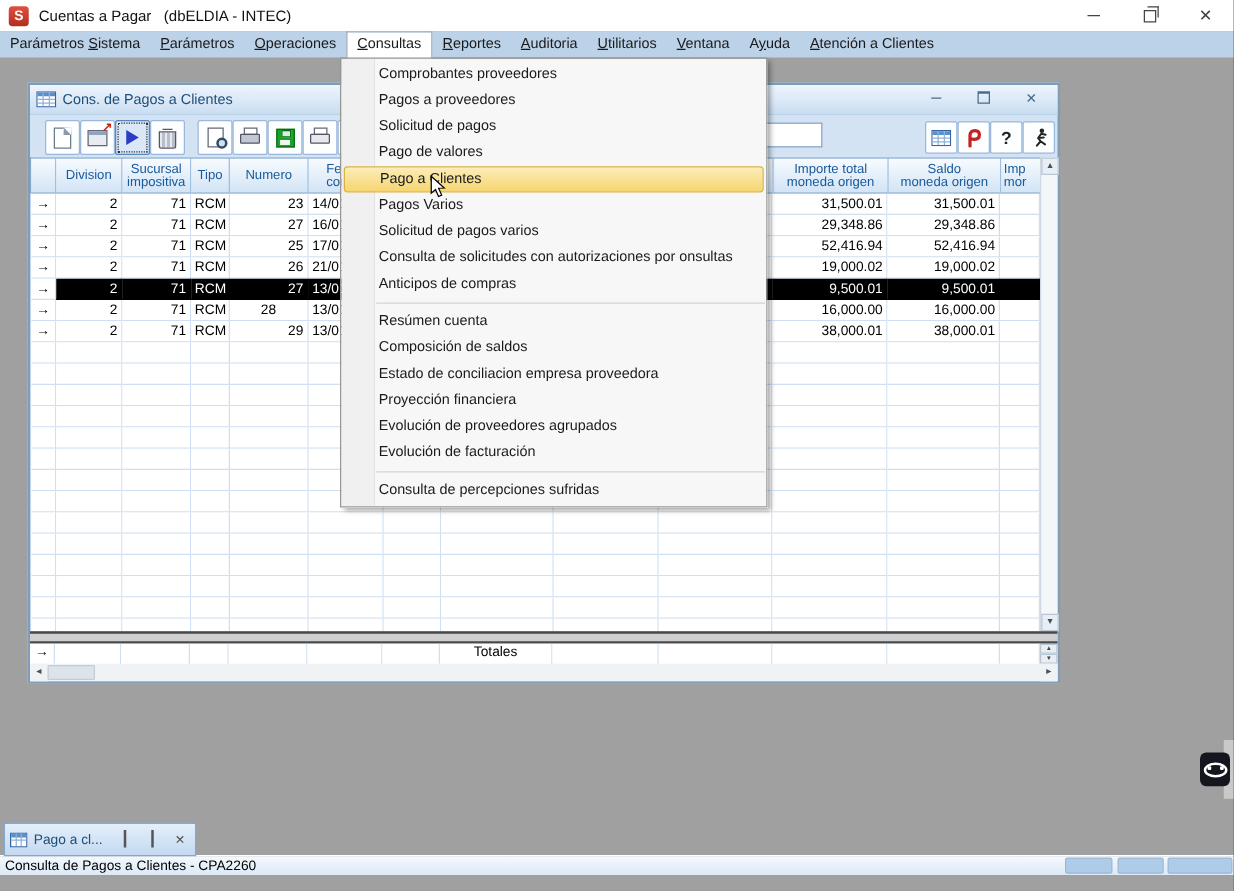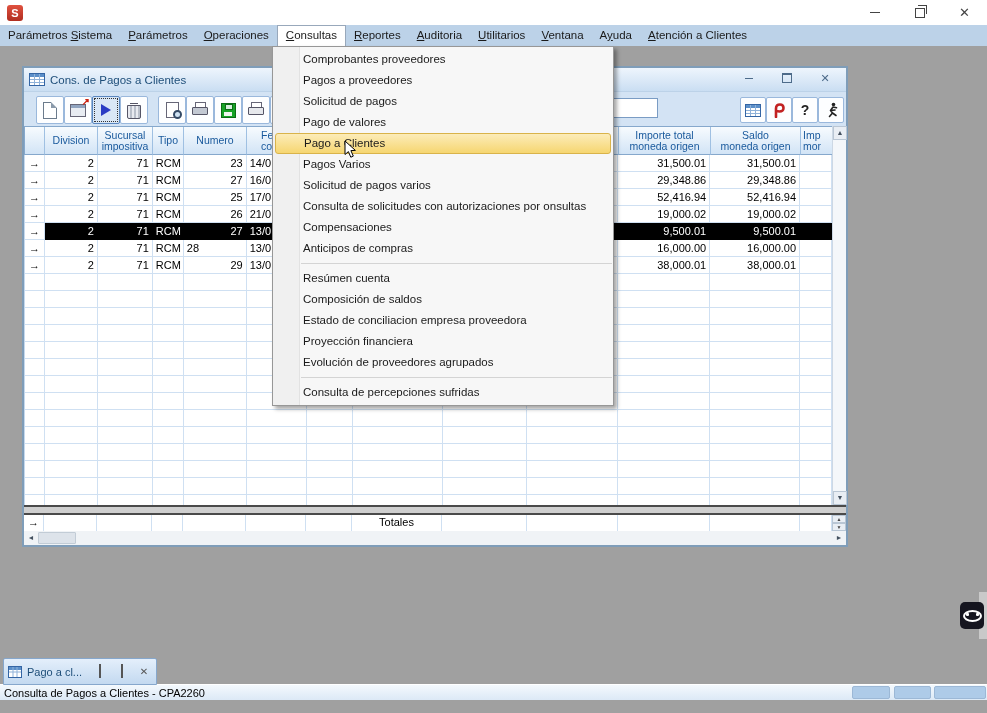--- a/index.html
+++ b/index.html
@@ -121,20 +121,21 @@
   .tv-oval{width:15px;height:8px;border:2px solid #fff;border-radius:50%;position:relative;}
   .tv-oval i{position:absolute;top:1.5px;width:3px;height:3px;background:#fff;border-radius:1px;}
 </style>
 </head>
 <body>
 
 <div class="stage">
 
   <div class="titlebar">
     <div class="app-icon">S</div>
+    <div class="app-title">Cuentas a Pagar   (dbELDIA - INTEC)</div>
     <div class="win-controls">
       <div class="wc">
           <span class="min"></span>
         </div>
       <div class="wc">
           <span class="restore"></span>
         </div>
       <div class="wc">
           <span class="close">✕</span>
         </div>
@@ -379,21 +380,21 @@
           <div class="cell inv" style="width: 91px; text-align: left;"></div>
           <div class="cell inv" style="width: 92px; text-align: right;">9,500.01</div>
           <div class="cell inv" style="width: 90px; text-align: right;">9,500.01</div>
           <div class="cell inv" style="width: 32px; text-align: left;"></div>
         </div>
         <div class="grow">
           <div class="cell arrow" style="width: 20px; text-align: center;">→</div>
           <div class="cell" style="width: 53px; text-align: right;">2</div>
           <div class="cell" style="width: 55px; text-align: right;">71</div>
           <div class="cell" style="width: 31px; text-align: left;">RCM</div>
-          <div class="cell" style="width: 63px; text-align: left;">28</div>
+          <div class="cell" style="width: 63px; text-align: center;">28</div>
           <div class="cell" style="width: 60px; text-align: left;">13/01</div>
           <div class="cell" style="width: 46px; text-align: left;"></div>
           <div class="cell" style="width: 90px; text-align: center;"></div>
           <div class="cell" style="width: 85px; text-align: left;"></div>
           <div class="cell" style="width: 91px; text-align: left;"></div>
           <div class="cell" style="width: 92px; text-align: right;">16,000.00</div>
           <div class="cell" style="width: 90px; text-align: right;">16,000.00</div>
           <div class="cell" style="width: 32px; text-align: left;"></div>
         </div>
         <div class="grow">
@@ -661,28 +662,28 @@
 
   <div class="menu" id="menu">
       <div class="mi">Comprobantes proveedores</div>
       <div class="mi">Pagos a proveedores</div>
       <div class="mi">Solicitud de pagos</div>
       <div class="mi">Pago de valores</div>
       <div class="mi highlight">Pago a Clientes</div>
       <div class="mi">Pagos Varios</div>
       <div class="mi">Solicitud de pagos varios</div>
       <div class="mi">Consulta de solicitudes con autorizaciones por onsultas</div>
-      <div class="mi">Compensaciones</div>
       <div class="mi">Anticipos de compras</div>
       <div class="msep"></div>
       <div class="mi">Resúmen cuenta</div>
       <div class="mi">Composición de saldos</div>
       <div class="mi">Estado de conciliacion empresa proveedora</div>
       <div class="mi">Proyección financiera</div>
       <div class="mi">Evolución de proveedores agrupados</div>
+      <div class="mi">Evolución de facturación</div>
       <div class="msep"></div>
       <div class="mi">Consulta de percepciones sufridas</div>
     </div>
 
   <div class="cursor">
     <svg width="13" height="19" viewBox="0 0 13 19">
         <path d="M1 1 L1 14.5 L4.4 11.6 L6.8 17.2 L9.3 16.1 L6.9 10.6 L11.4 10.4 Z" fill="#fff" stroke="#000" stroke-width="1"></path>
       </svg>
   </div>
 

